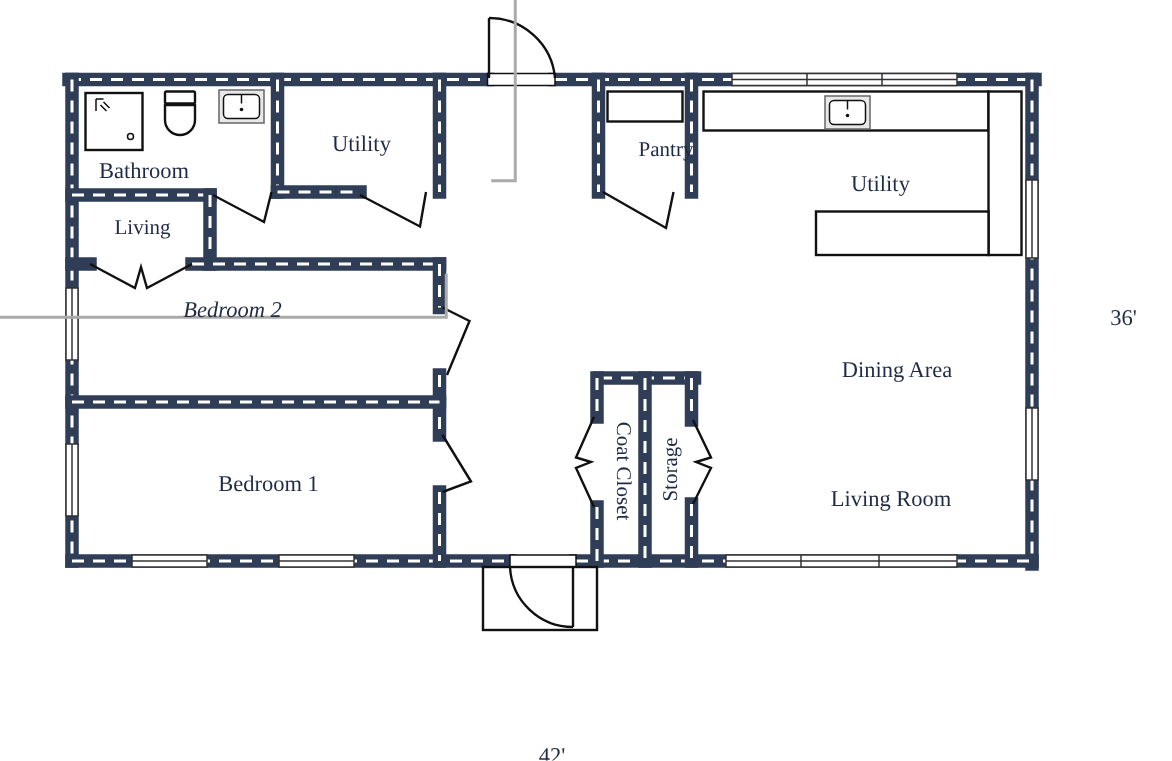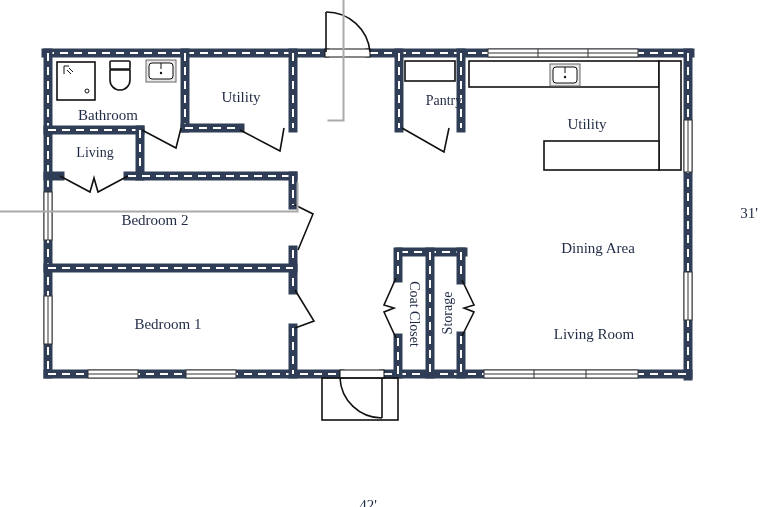--- a/index.html
+++ b/index.html
@@ -193,26 +193,26 @@
   </g>
 
   <g>
     <polyline class="dim" points="48,436 48,465 688,465 688,436"></polyline>
   </g>
   <g>
     <polyline class="dim" points="718,54 734,54 734,374 718,374"></polyline>
   </g>
 </svg>
 
-<div class="label" style="left:108px; top:115px;font-family:Liberation Serif, serif;">Bathroom</div>
+<div class="label" style="left:96px; top:115px;font-family:Liberation Serif, serif;">Bathroom</div>
 <div class="label" style="left:241px; top:97px;">Utility</div>
 <div class="label small" style="left:95px; top:153px;">Living</div>
 <div class="label small" style="left:444px; top:101px;">Pantry</div>
 <div class="label" style="left:587px; top:124px;">Utility</div>
-<div class="label" style="left:155px; top:220px;">Bedroom 2</div>
-<div class="label" style="left:168px; top:324px;">Bedroom 1</div>
+<div class="label" style="left:155px; top:208px;font-style:italic;">Bedroom 2</div>
+<div class="label" style="left:179px; top:324px;">Bedroom 1</div>
 <div class="label" style="left:598px; top:248px;">Dining Area</div>
 <div class="label" style="left:594px; top:334px;">Living Room</div>
 <div class="label small rot-cw" style="left:414px; top:314px;">Coat Closet</div>
 <div class="label small rot-ccw" style="left:448px; top:313px;">Storage</div>
 
 <div class="dim" style="left:368px; top:480px;margin-top:25px;">42'</div>
-<div class="dim" style="left:749px; top:213px;">31'</div>
+<div class="dim" style="left:749px; top:213px;">36'</div>
 
 </body></html>

